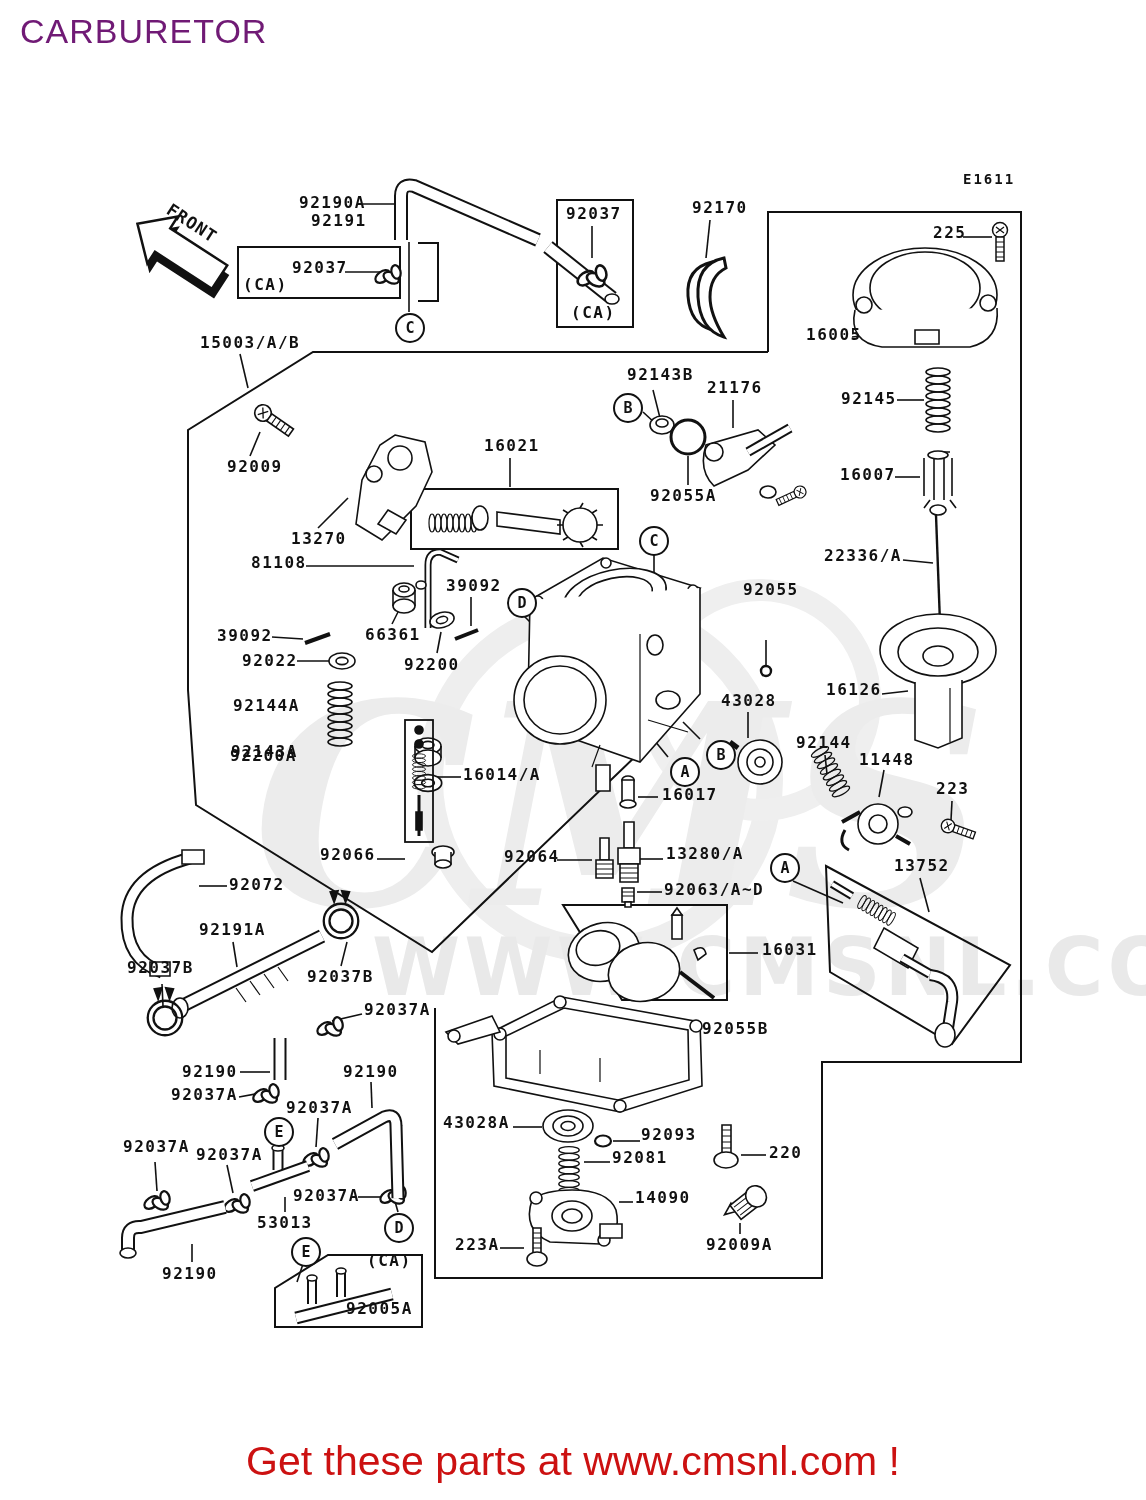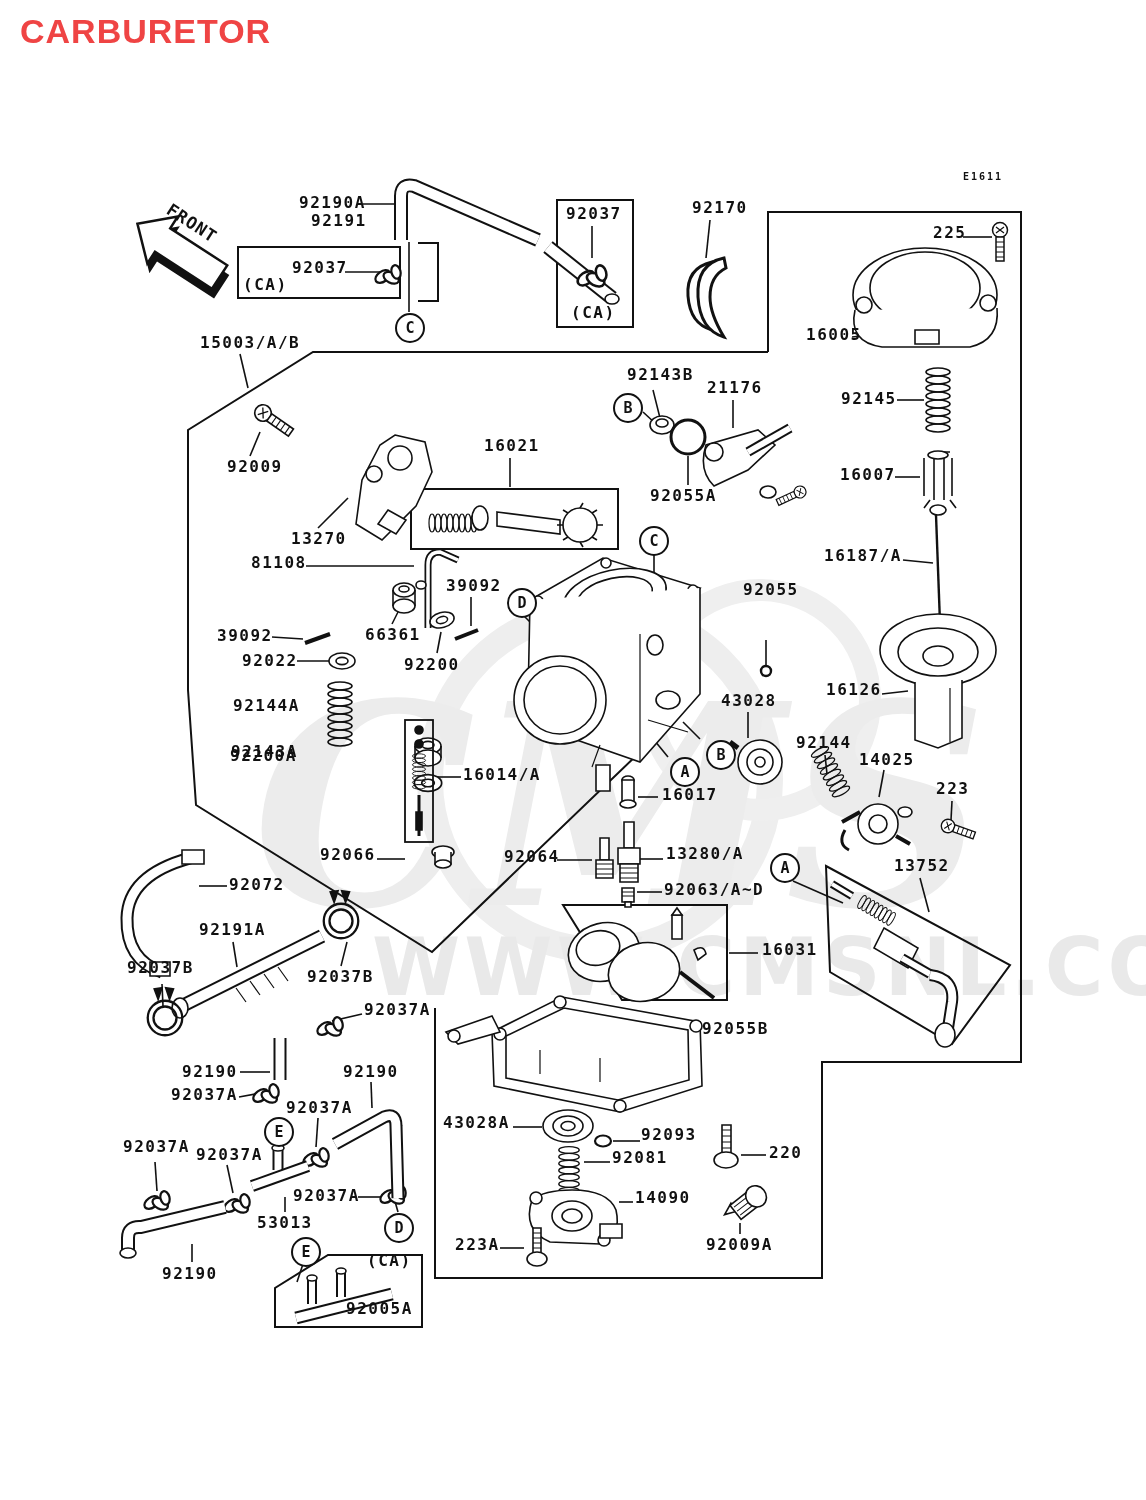--- a/index.html
+++ b/index.html
@@ -1,20 +1,20 @@
 <!DOCTYPE html>
 <html><head>
 <meta charset="utf-8">
 <style>
   html,body{margin:0;padding:0;background:#ffffff;}
   #stage{position:relative;width:1146px;height:1500px;background:#ffffff;overflow:hidden;
          font-family:"DejaVu Sans Mono",monospace;}
   .title{position:absolute;left:20px;top:12px;font-family:"Liberation Sans",sans-serif;
-         font-size:34px;color:#ef4444;letter-spacing:1px;font-weight:bold;}
-  .code{position:absolute;left:963px;top:171px;font-size:10px;font-weight:700;color:#111;letter-spacing:2px;}
+         font-size:34px;color:#701a75;letter-spacing:1px;}
+  .code{position:absolute;left:963px;top:171px;font-size:14px;font-weight:700;color:#111;letter-spacing:2px;}
   .lbl{position:absolute;font-size:16px;font-weight:700;color:#111;letter-spacing:1.5px;white-space:nowrap;}
   .callout{position:absolute;width:26px;height:26px;border:2px solid #111;border-radius:50%;
            background:#fff;color:#111;font-size:15px;font-weight:700;display:flex;
            align-items:center;justify-content:center;}
   .front-txt{position:absolute;left:155px;top:213px;width:74px;text-align:center;
              font-size:17px;font-weight:700;color:#111;letter-spacing:1px;
              transform:rotate(33deg);transform-origin:center;}
   .promo{position:absolute;left:0;top:1438px;width:1146px;text-align:center;
          font-family:"Liberation Sans",sans-serif;font-size:41px;color:#cc1111;}
   svg{position:absolute;left:0;top:0;}
@@ -453,37 +453,37 @@
   <div class="lbl" style="left:243px;top:275px">(CA)</div>
   <div class="lbl" style="left:566px;top:204px">92037</div>
   <div class="lbl" style="left:571px;top:303px">(CA)</div>
   <div class="lbl" style="left:692px;top:198px">92170</div>
   <div class="lbl" style="left:933px;top:223px">225</div>
   <div class="lbl" style="left:806px;top:325px">16005</div>
   <div class="lbl" style="left:627px;top:365px">92143B</div>
   <div class="lbl" style="left:707px;top:378px">21176</div>
   <div class="lbl" style="left:841px;top:389px">92145</div>
   <div class="lbl" style="left:840px;top:465px">16007</div>
-  <div class="lbl" style="left:824px;top:546px">16187/A</div>
+  <div class="lbl" style="left:824px;top:546px">22336/A</div>
   <div class="lbl" style="left:650px;top:486px">92055A</div>
   <div class="lbl" style="left:200px;top:333px">15003/A/B</div>
   <div class="lbl" style="left:227px;top:457px">92009</div>
   <div class="lbl" style="left:484px;top:436px">16021</div>
   <div class="lbl" style="left:291px;top:529px">13270</div>
   <div class="lbl" style="left:251px;top:553px">81108</div>
   <div class="lbl" style="left:217px;top:626px">39092</div>
   <div class="lbl" style="left:242px;top:651px">92022</div>
   <div class="lbl" style="left:365px;top:625px">66361</div>
   <div class="lbl" style="left:446px;top:576px">39092</div>
   <div class="lbl" style="left:404px;top:655px">92200</div>
   <div class="lbl" style="left:743px;top:580px">92055</div>
   <div class="lbl" style="left:826px;top:680px">16126</div>
   <div class="lbl" style="left:721px;top:691px">43028</div>
   <div class="lbl" style="left:796px;top:733px">92144</div>
-  <div class="lbl" style="left:859px;top:750px">14025</div>
+  <div class="lbl" style="left:859px;top:750px">11448</div>
   <div class="lbl" style="left:936px;top:779px">223</div>
   <div class="lbl" style="left:233px;top:696px">92144A</div>
   <div class="lbl" style="left:231px;top:742px">92143A</div>
   <div class="lbl" style="left:230px;top:746px">92200A</div>
   <div class="lbl" style="left:463px;top:765px">16014/A</div>
   <div class="lbl" style="left:662px;top:785px">16017</div>
   <div class="lbl" style="left:320px;top:845px">92066</div>
   <div class="lbl" style="left:504px;top:847px">92064</div>
   <div class="lbl" style="left:666px;top:844px">13280/A</div>
   <div class="lbl" style="left:664px;top:880px">92063/A~D</div>
@@ -538,13 +538,14 @@
   <div class="callout" style="left:264px;top:1117px">
       <span>E</span>
     </div>
   <div class="callout" style="left:384px;top:1213px">
       <span>D</span>
     </div>
   <div class="callout" style="left:291px;top:1237px">
       <span>E</span>
     </div>
 
+  <div class="promo">Get these parts at www.cmsnl.com !</div>
 </div>
 
 </body></html>

